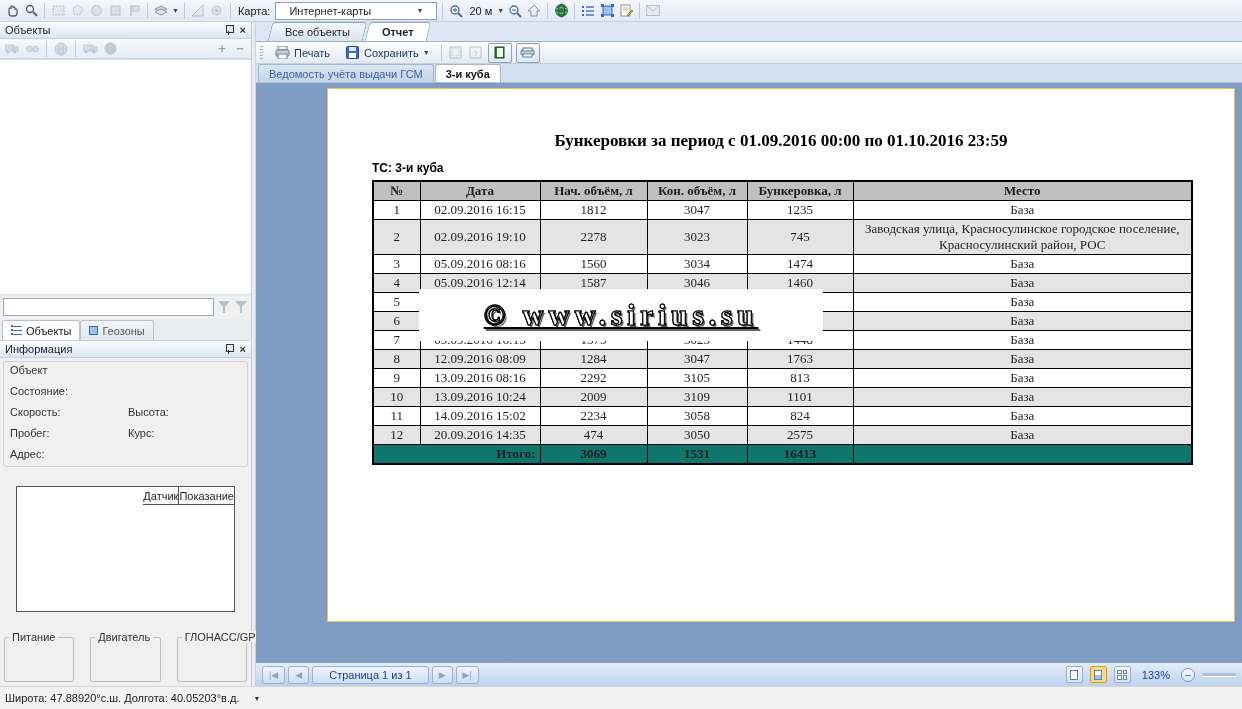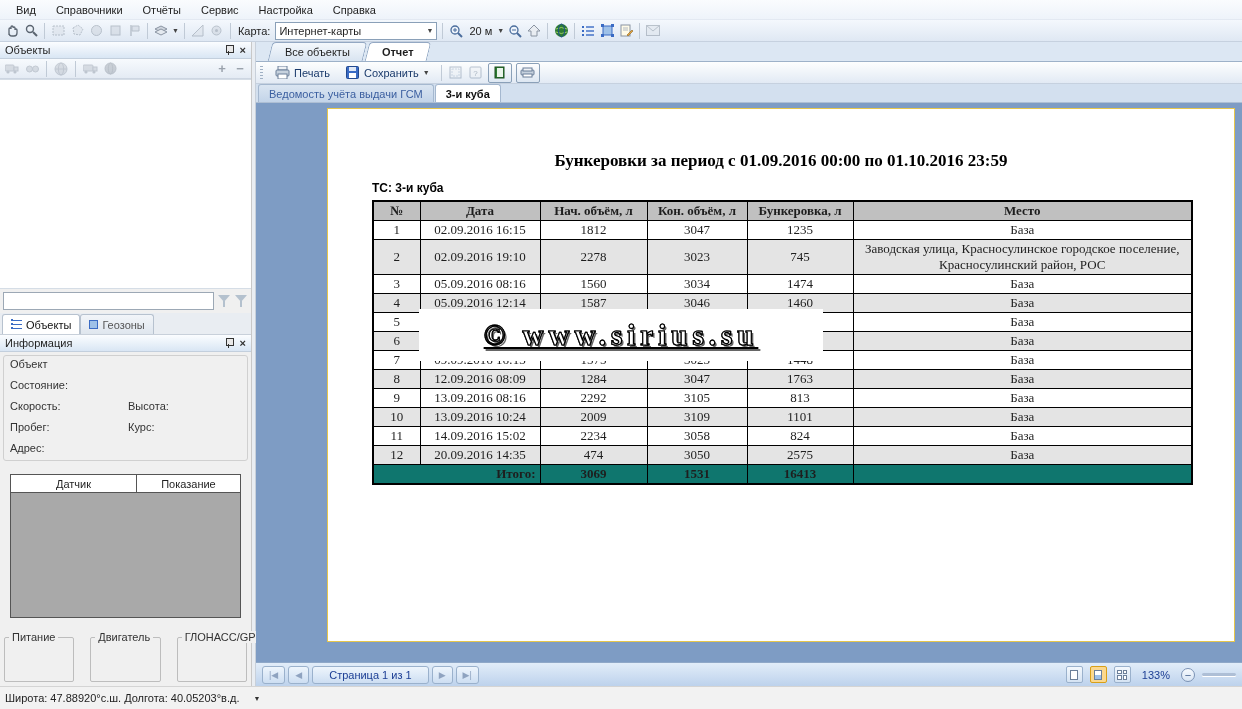--- a/index.html
+++ b/index.html
@@ -17,21 +17,21 @@
   
   .menubar { height:20px; background:linear-gradient(#fafcfe,#eef3fa); display:flex; align-items:center; padding-left:6px; border-bottom:1px solid #e3e9f2; flex:0 0 auto; }
   .menu-item { padding:2px 10px; color:#222; }
 
   
   .toolbar { height:22px; background:linear-gradient(#f4f8fd,#dfe8f3); border-bottom:1px solid #c6d1df; display:flex; align-items:center; padding:0 4px; gap:3px; flex:0 0 auto; }
   .tsep { width:1px; height:16px; background:#c0cad6; margin:0 2px; }
   .ico { width:16px; height:16px; display:inline-flex; align-items:center; justify-content:center; flex:0 0 auto; }
   .ico svg { display:block; }
   .dis { opacity:.45; }
-  .combo { height:18px; background:#fff; border:1px solid #8aa0b8; display:flex; align-items:center; padding:0 3px; font-size:11px; }
+  .combo { height:18px; background:#fff; border:1px solid #8aa0b8; display:flex; align-items:center; padding:0 13px; font-size:11px; }
   .combo .caret { margin-left:auto; font-size:7px; color:#444; padding-left:6px; }
   .map-combo { width:162px; }
   .scale-lbl { color:#222; padding:0 2px; }
   .caret-s { font-size:7px; color:#444; }
 
   
   .bodyrow { flex:1 1 auto; display:flex; min-height:0; }
   .leftdock { width:252px; flex:0 0 auto; background:#f0f0f0; display:flex; flex-direction:column; border-right:1px solid #c8c8c8; }
   .splitter { width:4px; flex:0 0 auto; background:#e9edf2; border-right:1px solid #c8d0da; }
   .mainarea { flex:1 1 auto; display:flex; flex-direction:column; min-width:0; background:#dce7f3; }
@@ -58,21 +58,21 @@
   .ltab.active { background:#fff; color:#111; }
   .list-ic { width:11px; height:9px; display:flex; flex-direction:column; justify-content:space-between; }
   .list-ic i { display:block; height:1px; background:#3a6bc4; position:relative; }
   .list-ic i::before { content:""; position:absolute; left:-0px; top:-1px; width:2px; height:2px; background:#3a6bc4; }
   .sq-ic { width:9px; height:9px; background:#9ec1e8; border:1px solid #3a6bc4; }
   .info-fields { margin:3px; border:1px solid #d0d0d0; border-radius:3px; padding:2px 6px 6px 6px; background:#f0f0f0; flex:0 0 auto; }
   .info-legend { font-size:11px; color:#333; margin-bottom:4px; }
   .irow { display:flex; margin-top:9px; }
   .irow .l { width:118px; color:#333; }
   .irow .r { color:#333; }
-  .sensor-wrap { margin:10px; border:1px solid #555; background:#fff; height:144px; display:flex; flex-direction:column; flex:0 0 auto; }
+  .sensor-wrap { margin:16px; border:1px solid #555; background:#fff; height:126px; display:flex; flex-direction:column; flex:0 0 auto;align-items:flex-end; }
   .sensor-head { display:flex; height:18px; border-bottom:1px solid #555; flex:0 0 auto; }
   .sensor-head .c1 { width:55%; border-right:1px solid #555; display:flex; align-items:center; justify-content:center; }
   .sensor-head .c2 { flex:1; display:flex; align-items:center; justify-content:center; }
   .sensor-body { flex:1; background:#a9a9a9; }
   .groups { display:flex; gap:16px; padding:4px; flex:0 0 auto; height:58px; }
   .grp { flex:1; border:1px solid #bdbdbd; border-radius:2px; position:relative; margin-top:5px; }
   .grp .g-lbl { position:absolute; top:-7px; left:4px; background:#f0f0f0; padding:0 3px; font-size:11px; color:#333; }
 
   
   .doc-tabs { height:20px; display:flex; align-items:flex-end; padding-left:14px; background:#dce7f3; border-bottom:1px solid #9db1c8; flex:0 0 auto; }
@@ -125,35 +125,20 @@
   
   .statusbar { height:17px; background:#f2f2f2; border-top:1px solid #d4d4d4; display:flex; align-items:center; padding:11px 5px; flex:0 0 auto; font-size:11px; color:#222; }
   .statusbar .caret { font-size:7px; color:#333; margin-left:14px; }
 </style>
 </head>
 <body>
 
 <div class="window">
 
 
-  <div class="menubar">
-
-      <span class="menu-item">Вид</span>
-
-      <span class="menu-item shade">Справочники</span>
-
-      <span class="menu-item">Отчёты</span>
-
-      <span class="menu-item shade">Сервис</span>
-
-      <span class="menu-item">Настройка</span>
-
-      <span class="menu-item shade">Справка</span>
-
-  </div>
 
   <div class="toolbar">
     <span class="ico">
         <svg width="13" height="13">
           <path d="M3 11 V5 a1 1 0 0 1 2 0 M5 5 V3 a1 1 0 0 1 2 0 M7 4 a1 1 0 0 1 2 0 v2 M9 6 a1 1 0 0 1 2 0 v3 a3 3 0 0 1 -3 3 h-2 a3 3 0 0 1 -3 -3" fill="none" stroke="#5a6470" stroke-width="1.3"></path>
         </svg>
       </span>
     <span class="ico">
         <svg width="13" height="13">
           <circle cx="5" cy="5" r="3.5" fill="none" stroke="#5a6470" stroke-width="1.4"></circle>

